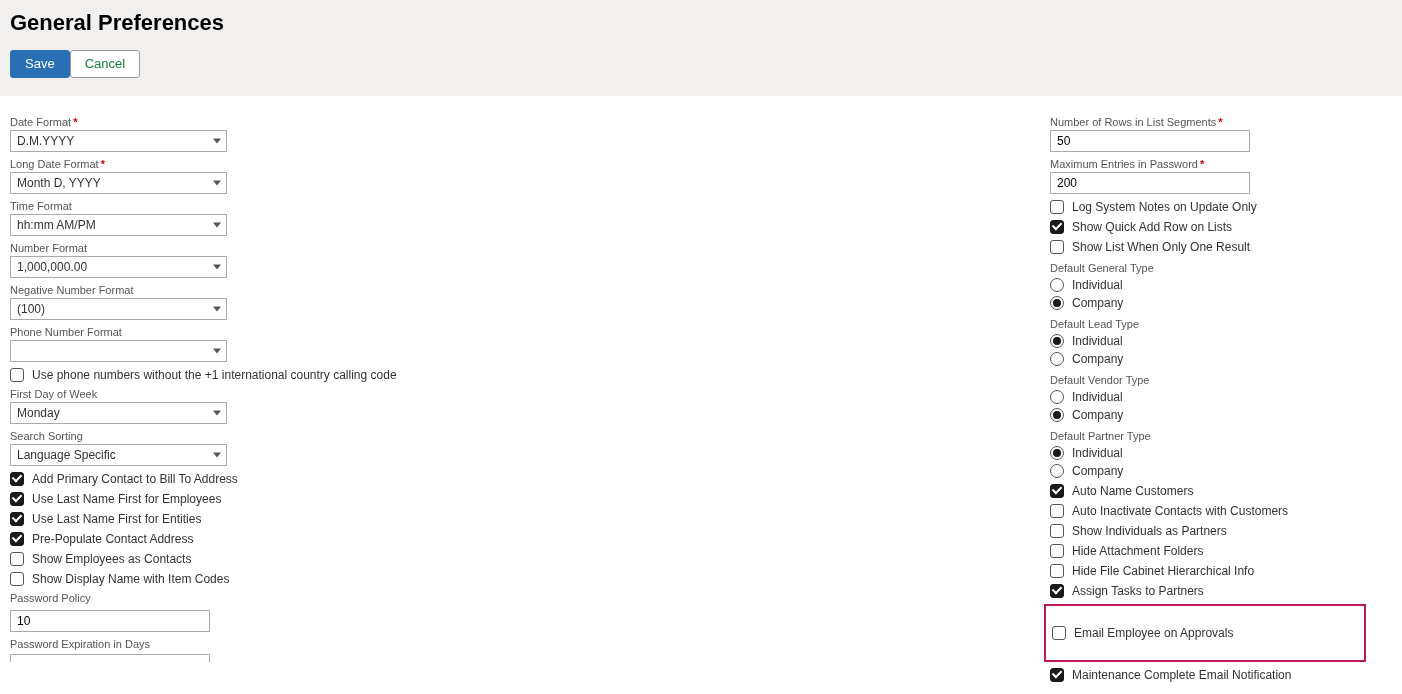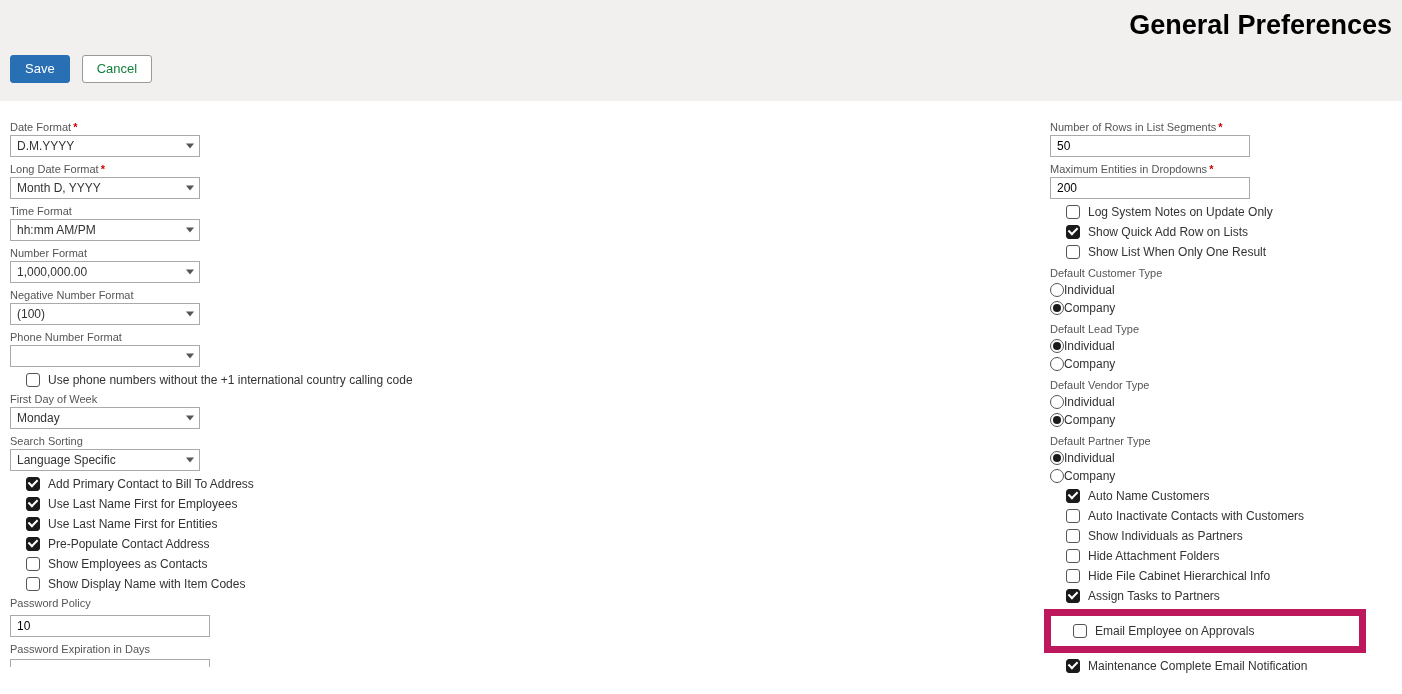--- a/index.html
+++ b/index.html
@@ -9,27 +9,26 @@
     font-size: 12px;
     color: #333;
     background: #fff;
     width: 1402px;
   }
   .header-area {
     background: #f2f0ee;
     padding: 10px 10px 18px 10px;
   }
   h1 {
-    font-size: 27px;
+    font-size: 22px;
     font-weight: 700;
     color: #000;
     margin: 0 0 14px 0;
-    text-align: right;
-  }
-  .btn-row { display: flex; gap: 12px; }
+  }
+  .btn-row { display: flex; }
   .btn {
     padding: 5px 14px;
     font-size: 13px;
     border-radius: 3px;
     cursor: pointer;
     line-height: 1.2;
   }
   .btn-primary {
     background: #296fb3;
     border: 1px solid #296fb3;
@@ -50,21 +49,21 @@
   .field-group { margin-bottom: 6px; }
   .field-label {
     font-size: 11px;
     color: #555;
     display: block;
     margin-bottom: 2px;
   }
   .req { color: #c00; font-weight: bold; margin-left: 2px; }
   .select-wrap {
     position: relative;
-    width: 190px;
+    width: 217px;
   }
   .select-wrap input, .select-wrap .sel {
     width: 100%;
     height: 22px;
     border: 1px solid #aaa;
     padding: 2px 22px 2px 6px;
     font-size: 12px;
     background: #fff;
     display: flex;
     align-items: center;
@@ -84,21 +83,21 @@
     width: 200px;
     height: 22px;
     border: 1px solid #aaa;
     padding: 2px 6px;
     font-size: 12px;
   }
   .check-row {
     display: flex;
     align-items: center;
     gap: 8px;
-    margin: 6px 16px;
+    margin: 6px 0;
   }
   .cbox {
     width: 14px; height: 14px;
     border: 1.5px solid #555;
     border-radius: 3px;
     flex-shrink: 0;
     display: flex;
     align-items: center;
     justify-content: center;
     background: #fff;
@@ -117,41 +116,42 @@
   .check-label { font-size: 12px; color: #333; }
 
   .radio-group-label {
     font-size: 11px;
     color: #555;
     margin: 8px 0 3px 0;
   }
   .radio-row {
     display: flex;
     align-items: center;
+    gap: 8px;
     margin: 4px 0;
   }
   .rbox {
     width: 14px; height: 14px;
     border: 1.5px solid #555;
     border-radius: 50%;
     flex-shrink: 0;
     display: flex;
     align-items: center;
     justify-content: center;
     background: #fff;
   }
   .rbox.selected::after {
     content: "";
     width: 8px; height: 8px;
     border-radius: 50%;
     background: #1a1a1a;
   }
   .highlight-box {
-    border: 7px solid #be185d;
-    padding: 2px 6px;
+    border: 2px solid #be185d;
+    padding: 14px 6px;
     margin: 0 -6px;
   }
 </style>
 </head>
 <body>
 
 <div class="header-area">
   <h1>General Preferences</h1>
   <div class="btn-row">
     <button class="btn btn-primary">Save</button>
@@ -275,40 +275,40 @@
   </div>
 
   <div class="col-right">
 
     <div class="field-group">
       <span class="field-label"><span>Number of Rows in List Segments</span><span class="req">*</span></span>
       <input class="text-input" value="50" style="">
     </div>
 
     <div class="field-group">
-      <span class="field-label"><span>Maximum Entities in Dropdowns</span><span class="req">*</span></span>
+      <span class="field-label"><span>Maximum Entries in Password</span><span class="req">*</span></span>
       <input class="text-input" value="200" style="">
     </div>
 
     <div id="right-top-checks">
         <div class="check-row">
           <div class="cbox"></div>
     <span class="check-label">Log System Notes on Update Only</span>
         </div>
         <div class="check-row">
           <div class="cbox checked"></div>
     <span class="check-label">Show Quick Add Row on Lists</span>
         </div>
         <div class="check-row">
           <div class="cbox"></div>
     <span class="check-label">Show List When Only One Result</span>
         </div>
       </div>
     <div id="right-radios">
-        <div class="radio-group-label">Default Customer Type</div>
+        <div class="radio-group-label">Default General Type</div>
         <div class="radio-row">
           <div class="rbox"></div>
       <span class="check-label">Individual</span>
         </div>
         <div class="radio-row">
           <div class="rbox selected"></div>
       <span class="check-label">Company</span>
         </div>
         <div class="radio-group-label">Default Lead Type</div>
         <div class="radio-row">

